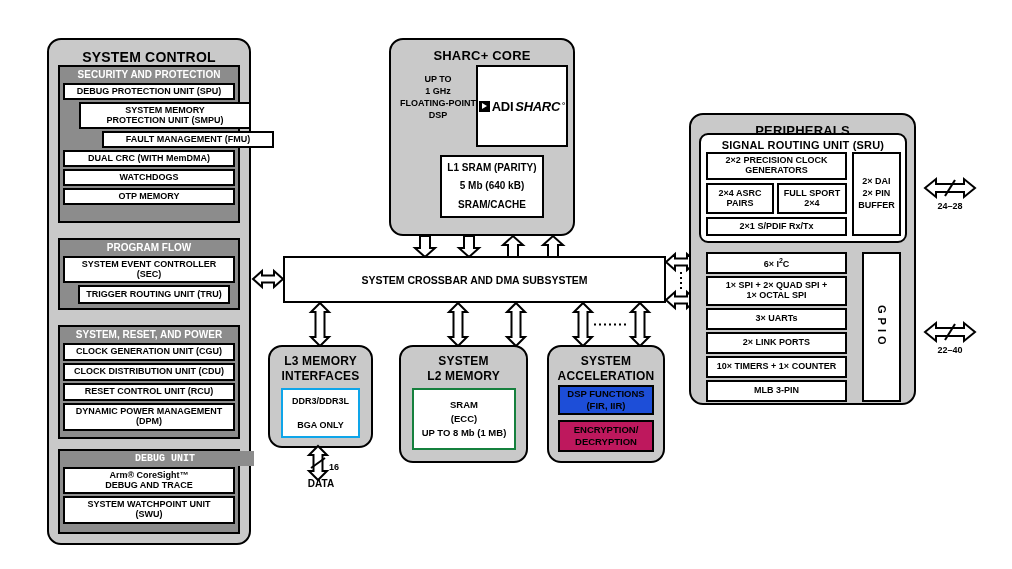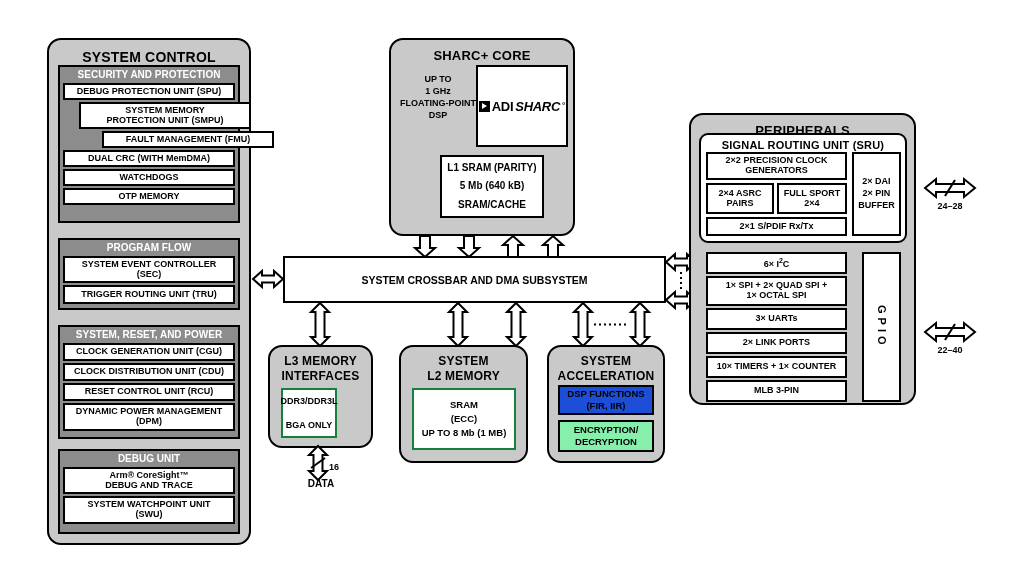--- a/index.html
+++ b/index.html
@@ -49,33 +49,33 @@
   <div class="item t9" style="position:absolute;left:63px;top:131px;width:172px;height:17px;margin-left:39px;">FAULT MANAGEMENT (FMU)</div>
   <div class="item t9" style="position:absolute;left:63px;top:150px;width:172px;height:17px;">DUAL CRC (WITH MemDMA)</div>
   <div class="item t9" style="position:absolute;left:63px;top:169px;width:172px;height:17px;">WATCHDOGS</div>
   <div class="item t9" style="position:absolute;left:63px;top:188px;width:172px;height:17px;">OTP MEMORY</div>
 
   <div class="grp" style="left:58px;top:238px;width:182px;height:72px;">
     <div class="ghead t10" style="position:absolute;left:0;top:0;width:100%;height:15px;line-height:15px;border:none;">PROGRAM FLOW</div>
   </div>
   <div class="item t9" style="position:absolute;left:63px;top:256px;width:172px;height:27px;white-space:pre-line;">SYSTEM EVENT CONTROLLER
 (SEC)</div>
-  <div class="item t9" style="position:absolute;left:63px;top:285px;width:172px;height:19px;">TRIGGER ROUTING UNIT (TRU)</div>
+  <div class="item t9" style="position:absolute;left:78px;top:285px;width:152px;height:19px;">TRIGGER ROUTING UNIT (TRU)</div>
 
   <div class="grp" style="left:58px;top:325px;width:182px;height:114px;">
     <div class="ghead t10" style="position:absolute;left:0;top:0;width:100%;height:15px;line-height:15px;border:none;">SYSTEM, RESET, AND POWER</div>
   </div>
   <div class="item t9" style="position:absolute;left:63px;top:343px;width:172px;height:18px;">CLOCK GENERATION UNIT (CGU)</div>
   <div class="item t9" style="position:absolute;left:63px;top:363px;width:172px;height:18px;">CLOCK DISTRIBUTION UNIT (CDU)</div>
   <div class="item t9" style="position:absolute;left:63px;top:383px;width:172px;height:18px;">RESET CONTROL UNIT (RCU)</div>
   <div class="item t9" style="position:absolute;left:63px;top:403px;width:172px;height:28px;white-space:pre-line;">DYNAMIC POWER MANAGEMENT
 (DPM)</div>
 
   <div class="grp" style="left:58px;top:449px;width:182px;height:85px;">
-    <div class="ghead t10" style="position:absolute;left:0;top:0;width:100%;height:15px;line-height:15px;border:none;">DEBUG UNIT</div>
+    <div class="ghead t10" style="position:absolute;left:16px;top:0;width:100%;height:15px;line-height:15px;border:none;font-family:Liberation Mono, monospace;">DEBUG UNIT</div>
   </div>
   <div class="item t9" style="position:absolute;left:63px;top:467px;width:172px;height:27px;white-space:pre-line;">Arm® CoreSight™
 DEBUG AND TRACE</div>
   <div class="item t9" style="position:absolute;left:63px;top:496px;width:172px;height:28px;white-space:pre-line;">SYSTEM WATCHPOINT UNIT
 (SWU)</div>
 
   <div class="shell" style="left:389px;top:38px;width:186px;height:198px;">
     <div class="title t13" style="top:8px;">SHARC+ CORE</div>
   </div>
   <div class="plain t9" style="left:396px;top:74px;width:84px;white-space:pre-line;line-height:1.32;">UP TO
@@ -135,21 +135,21 @@
         <path d="M330 0 L339 9 L334.5 9 L334.5 34 L339 34 L330 43 L321 34 L325.5 34 L325.5 9 L321 9 Z"></path>
       </g>
       <line x1="284" y1="21.5" x2="319" y2="21.5" stroke="#000" stroke-width="2" stroke-dasharray="2 3"></line>
     </svg>
   </div>
 
   <div class="shell" style="left:268px;top:345px;width:105px;height:103px;">
     <div class="title t12" style="top:7px;white-space:pre-line;line-height:1.25;">L3 MEMORY
 INTERFACES</div>
   </div>
-  <div style="position:absolute;left:281px;top:388px;width:56px;height:50px;background:#fff;border:2px solid #15803d;box-sizing:border-box;display:flex;align-items:center;justify-content:center;text-align:center;font-weight:bold;font-size:9px;line-height:1.35;white-space:pre-line;">DDR3/DDR3L
+  <div style="position:absolute;left:281px;top:388px;width:79px;height:50px;background:#fff;border:2px solid #0ea5e9;box-sizing:border-box;display:flex;align-items:center;justify-content:center;text-align:center;font-weight:bold;font-size:9px;line-height:1.35;white-space:pre-line;">DDR3/DDR3L
 
 BGA ONLY</div>
   <div class="arrowwrap" style="left:308px;top:446px;width:26px;height:34px;">
     <svg width="26" height="34" viewBox="0 0 26 34">
       <path d="M10 0 L19 9 L14.5 9 L14.5 25 L19 25 L10 34 L1 25 L5.5 25 L5.5 9 L1 9 Z" fill="#fff" stroke="#000" stroke-width="2"></path>
       <line x1="3" y1="22" x2="17" y2="12" stroke="#000" stroke-width="2"></line>
     </svg>
   </div>
   <div class="plain t9" style="left:326px;top:462px;width:16px;">16</div>
   <div class="plain t10" style="left:292px;top:478px;width:58px;">DATA</div>
@@ -161,21 +161,21 @@
   <div style="position:absolute;left:412px;top:388px;width:104px;height:62px;background:#fff;border:2px solid #15803d;box-sizing:border-box;display:flex;align-items:center;justify-content:center;text-align:center;font-weight:bold;font-size:9.5px;line-height:1.5;white-space:pre-line;">SRAM
 (ECC)
 UP TO 8 Mb (1 MB)</div>
 
   <div class="shell" style="left:547px;top:345px;width:118px;height:118px;">
     <div class="title t12" style="top:7px;white-space:pre-line;line-height:1.25;">SYSTEM
 ACCELERATION</div>
   </div>
   <div style="position:absolute;left:558px;top:385px;width:96px;height:30px;background:#1d4ed8;border:2px solid #000;box-sizing:border-box;display:flex;align-items:center;justify-content:center;text-align:center;font-weight:bold;font-size:9.5px;line-height:1.25;white-space:pre-line;">DSP FUNCTIONS
 (FIR, IIR)</div>
-  <div style="position:absolute;left:558px;top:420px;width:96px;height:32px;background:#86efac;border:2px solid #000;box-sizing:border-box;display:flex;align-items:center;justify-content:center;text-align:center;font-weight:bold;font-size:9.5px;line-height:1.25;white-space:pre-line;">ENCRYPTION/
+  <div style="position:absolute;left:558px;top:420px;width:96px;height:32px;background:#be185d;border:2px solid #000;box-sizing:border-box;display:flex;align-items:center;justify-content:center;text-align:center;font-weight:bold;font-size:9.5px;line-height:1.25;white-space:pre-line;">ENCRYPTION/
 DECRYPTION</div>
 
   <div class="shell" style="left:689px;top:113px;width:227px;height:292px;">
     <div class="title t13" style="top:8px;">PERIPHERALS</div>
   </div>
 
   <div style="position:absolute;left:699px;top:133px;width:208px;height:110px;background:#fff;border:2px solid #000;border-radius:9px;box-sizing:border-box;">
     <div class="title t11" style="top:4px;">SIGNAL ROUTING UNIT (SRU)</div>
   </div>
   <div class="item t9" style="position:absolute;left:706px;top:152px;width:141px;height:28px;white-space:pre-line;">2×2 PRECISION CLOCK

